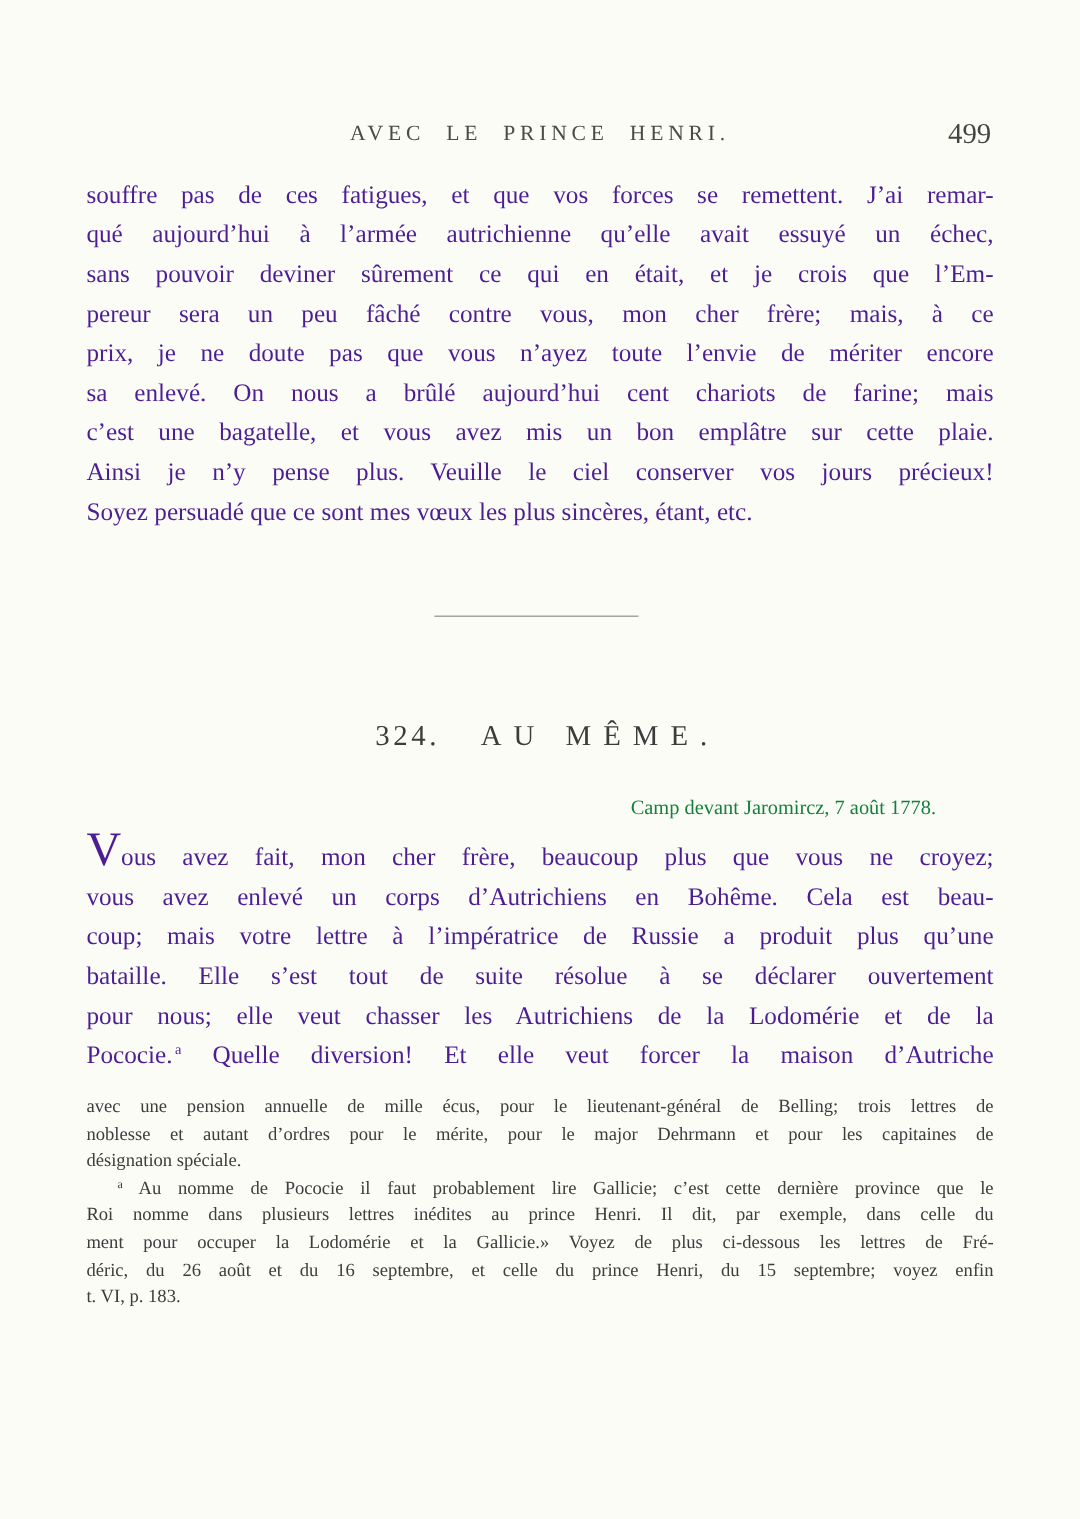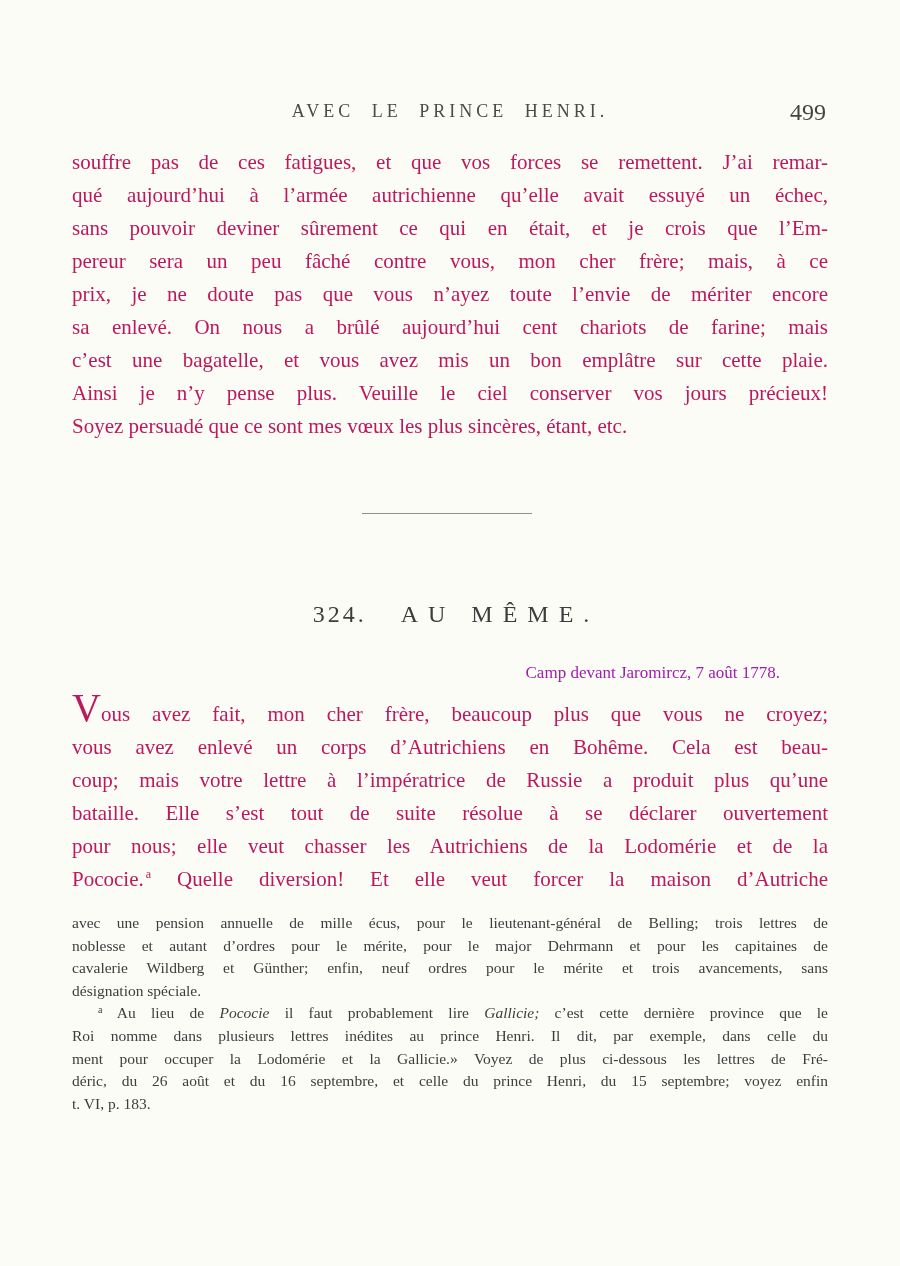--- a/index.html
+++ b/index.html
@@ -22,21 +22,21 @@
   }
   .page-number {
     position: absolute; top: 99px; right: 74px;
     font-size: 24px; color: #444; text-align: right;
   }
 
   
   .para {
     position: absolute; left: 72px; width: 756px;
     font-size: 21px; line-height: 33px;
-    color: #be185d;
+    color: #4c1d95;
   }
   .para-prev { top: 146px; }
   .para-main { top: 698px; }
   .tl { text-align: justify; text-justify: inter-word; }
   .tl.j { text-align-last: justify; }
   .tl.last { text-align-last: left; }
 
   .rule {
     position: absolute; top: 513px; left: 362px; width: 170px;
     border-top: 1px solid #8f8f8f; height: 0;
@@ -44,41 +44,41 @@
 
   .letter-heading {
     position: absolute; top: 601px; left: 72px; width: 756px;
     text-align: center; font-size: 24px; color: #3c3c3c;
   }
   .letter-heading .num { letter-spacing: 3px; margin-left: 12px; }
   .letter-heading .ttl { margin-left: 34px; letter-spacing: 10px; }
 
   .dateline {
     position: absolute; top: 663px; right: 120px;
-    font-size: 17px; color: #a21caf;
+    font-size: 17px; color: #15803d;
   }
 
   .dropcap {
     font-size: 40px; line-height: 20px;
   }
   sup.noteref {
     font-size: 12px; vertical-align: 8px; line-height: 0; margin-left: 2px;
   }
 
   
   .footnotes {
     position: absolute; top: 912px; left: 72px; width: 756px;
     font-size: 15.5px; line-height: 22.6px; color: #3d3d3d;
   }
   .fl { text-align: justify; text-justify: inter-word; }
   .fl.j { text-align-last: justify; }
   .fl.last { text-align-last: left; }
   .fl.indent { text-indent: 26px; }
   sup.fnsup { font-size: 10px; vertical-align: 5px; line-height: 0; }
-  .it { font-style: italic; }
+  .it { }
 </style>
 </head>
 <body>
 
 <div class="sheet">
 
   <div class="running-title">AVEC LE PRINCE HENRI.</div>
   <div class="page-number">499</div>
 
   <div class="para para-prev">
@@ -106,23 +106,22 @@
     <div class="tl j">vous avez enlevé un corps d’Autrichiens en Bohême. Cela est beau-</div>
     <div class="tl j">coup; mais votre lettre à l’impératrice de Russie a produit plus qu’une</div>
     <div class="tl j">bataille. Elle s’est tout de suite résolue à se déclarer ouvertement</div>
     <div class="tl j">pour nous; elle veut chasser les Autrichiens de la Lodomérie et de la</div>
     <div class="tl j"><span>Pococie.</span><sup class="noteref">a</sup><span> Quelle diversion! Et elle veut forcer la maison d’Autriche</span></div>
   </div>
 
   <div class="footnotes">
     <div class="fl j">avec une pension annuelle de mille écus, pour le lieutenant-général de Belling; trois lettres de</div>
     <div class="fl j">noblesse et autant d’ordres pour le mérite, pour le major Dehrmann et pour les capitaines de</div>
-    <div class="fl j">cavalerie Wildberg et Günther; enfin, neuf ordres pour le mérite et trois avancements, sans</div>
     <div class="fl last">désignation spéciale.</div>
 
-    <div class="fl j indent"><sup class="fnsup">a</sup><span> Au lieu de </span><span class="it">Pococie</span><span> il faut probablement lire </span><span class="it">Gallicie;</span><span> c’est cette dernière province que le</span></div>
+    <div class="fl j indent"><sup class="fnsup">a</sup><span> Au nomme de </span><span class="it">Pococie</span><span> il faut probablement lire </span><span class="it">Gallicie;</span><span> c’est cette dernière province que le</span></div>
     <div class="fl j">Roi nomme dans plusieurs lettres inédites au prince Henri. Il dit, par exemple, dans celle du</div>
     <div class="fl j">ment pour occuper la Lodomérie et la Gallicie.» Voyez de plus ci-dessous les lettres de Fré-</div>
     <div class="fl j">déric, du 26 août et du 16 septembre, et celle du prince Henri, du 15 septembre; voyez enfin</div>
     <div class="fl last">t. VI, p. 183.</div>
   </div>
 
 </div>
 
 </body></html>

